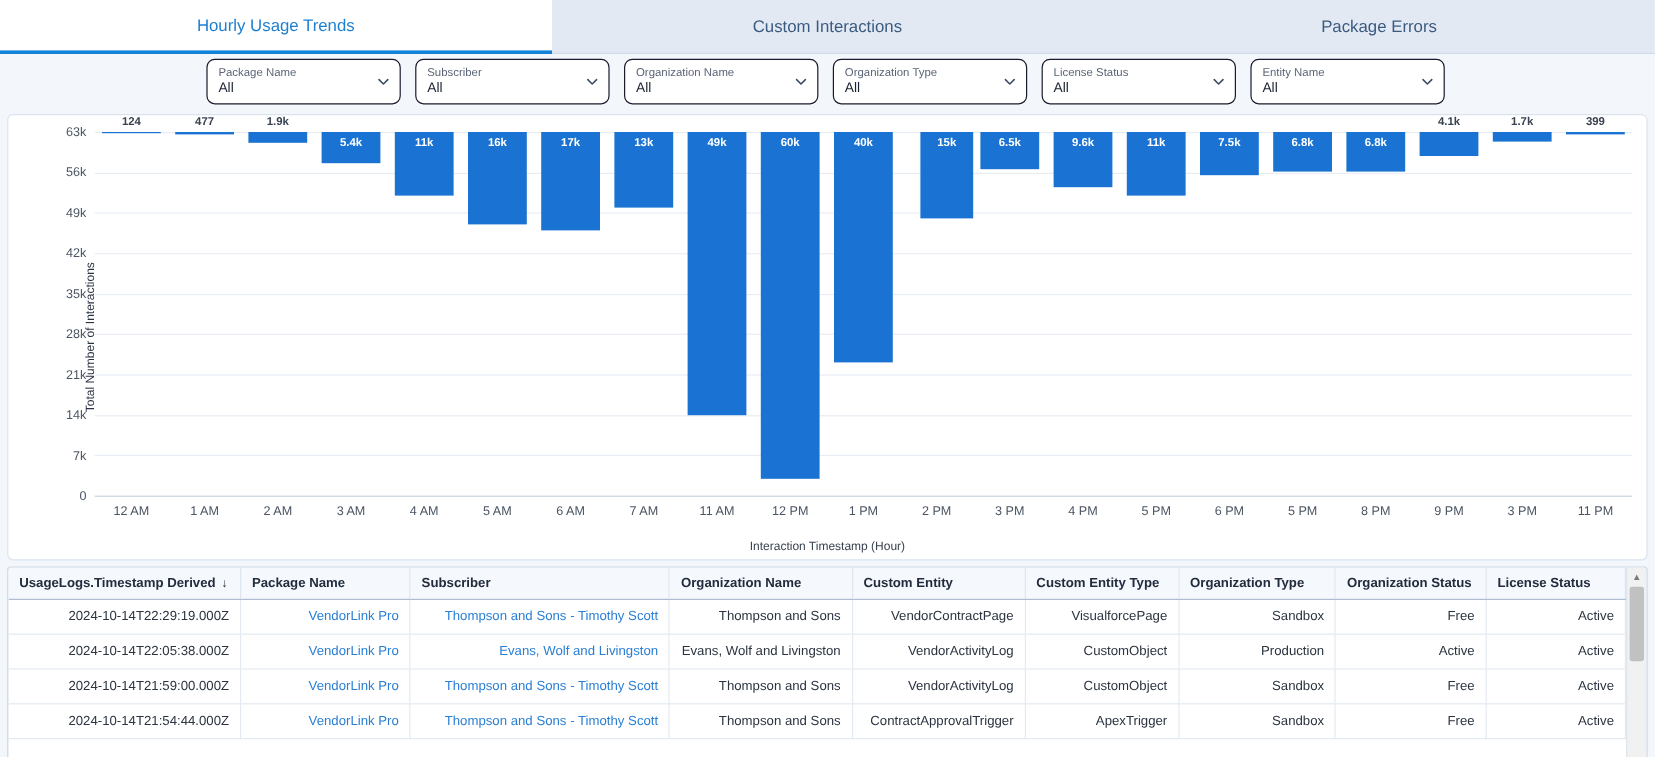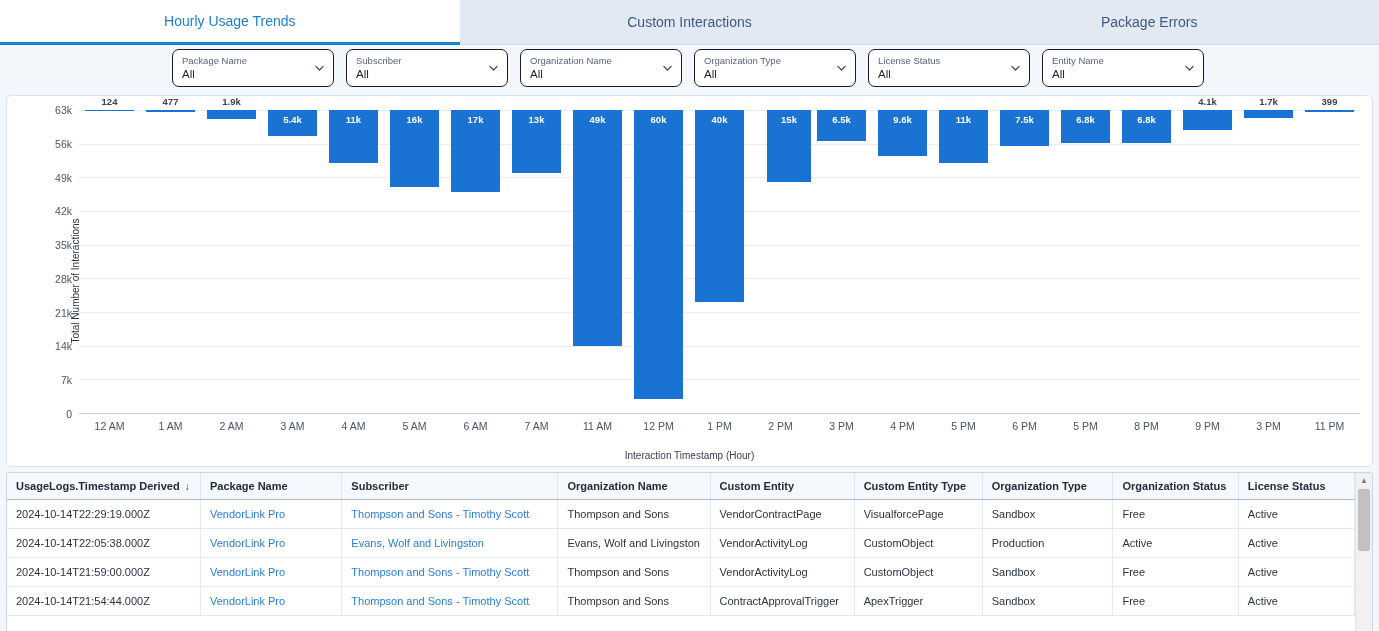--- a/index.html
+++ b/index.html
@@ -209,20 +209,21 @@
     cursor: pointer;
   }
   tbody td {
     font-size: 11px;
     color: #2b3440;
     padding: 8px 9px;
     border-bottom: 1px solid #e4eaf2;
     border-right: 1px solid #e4eaf2;
     white-space: nowrap;
     overflow: hidden;
+    text-align: right;
   }
   tbody td.link { color: #2a7fd4; }
   .sortarrow { margin-left: 5px; font-size: 10px; }
 
   .vscroll {
     width: 17px;
     background: #f1f1f1;
     border-left: 1px solid #dde5ef;
     position: relative;
     flex: 0 0 17px;

